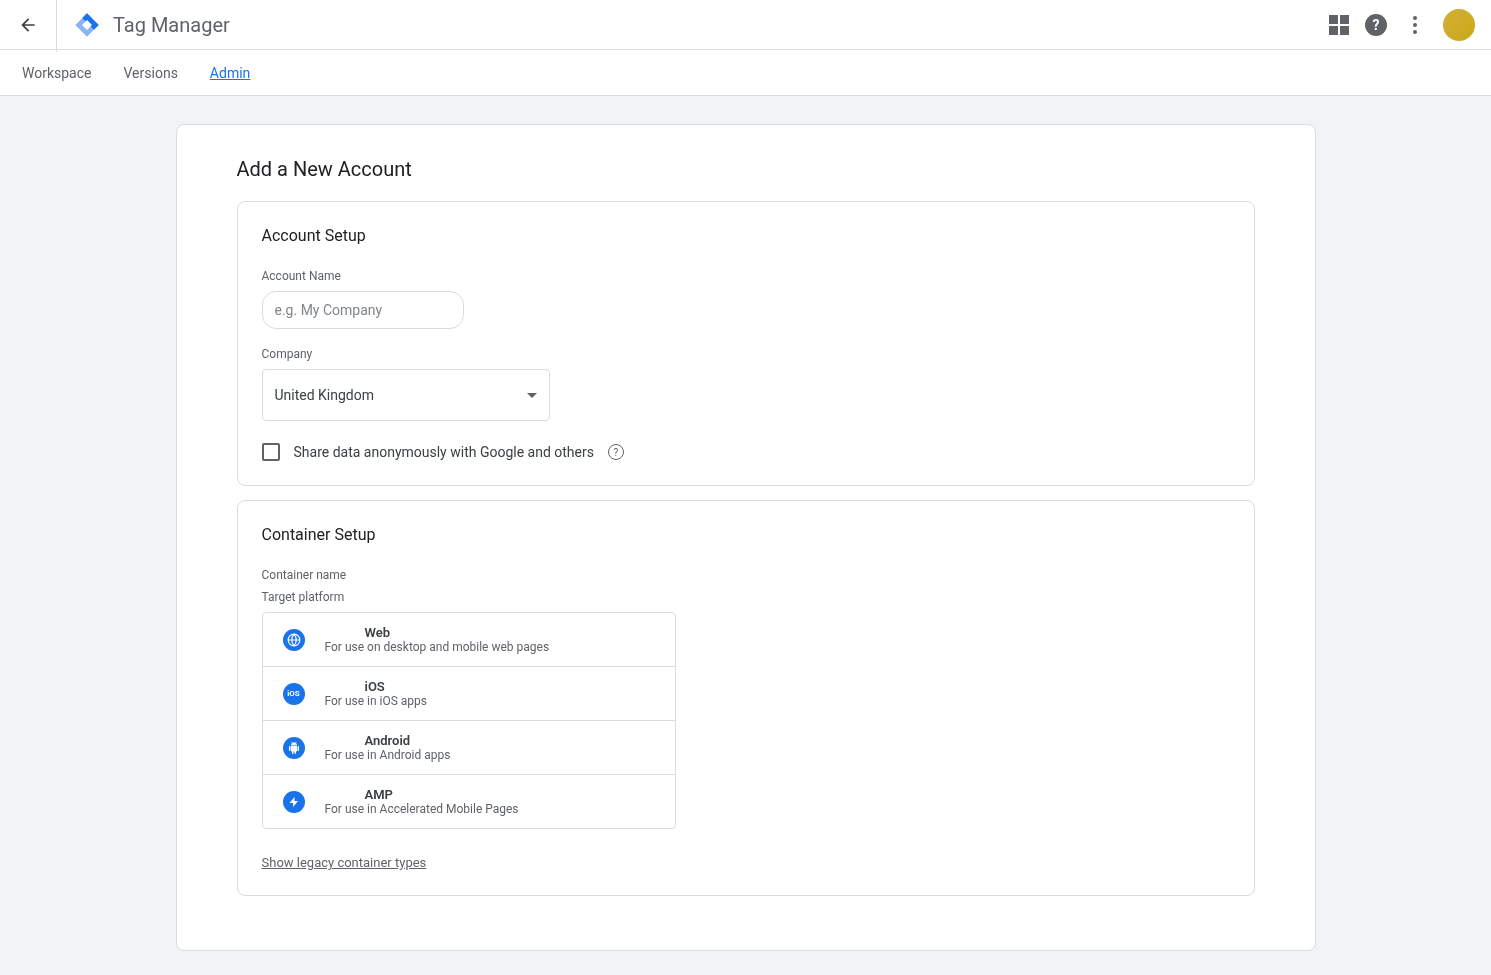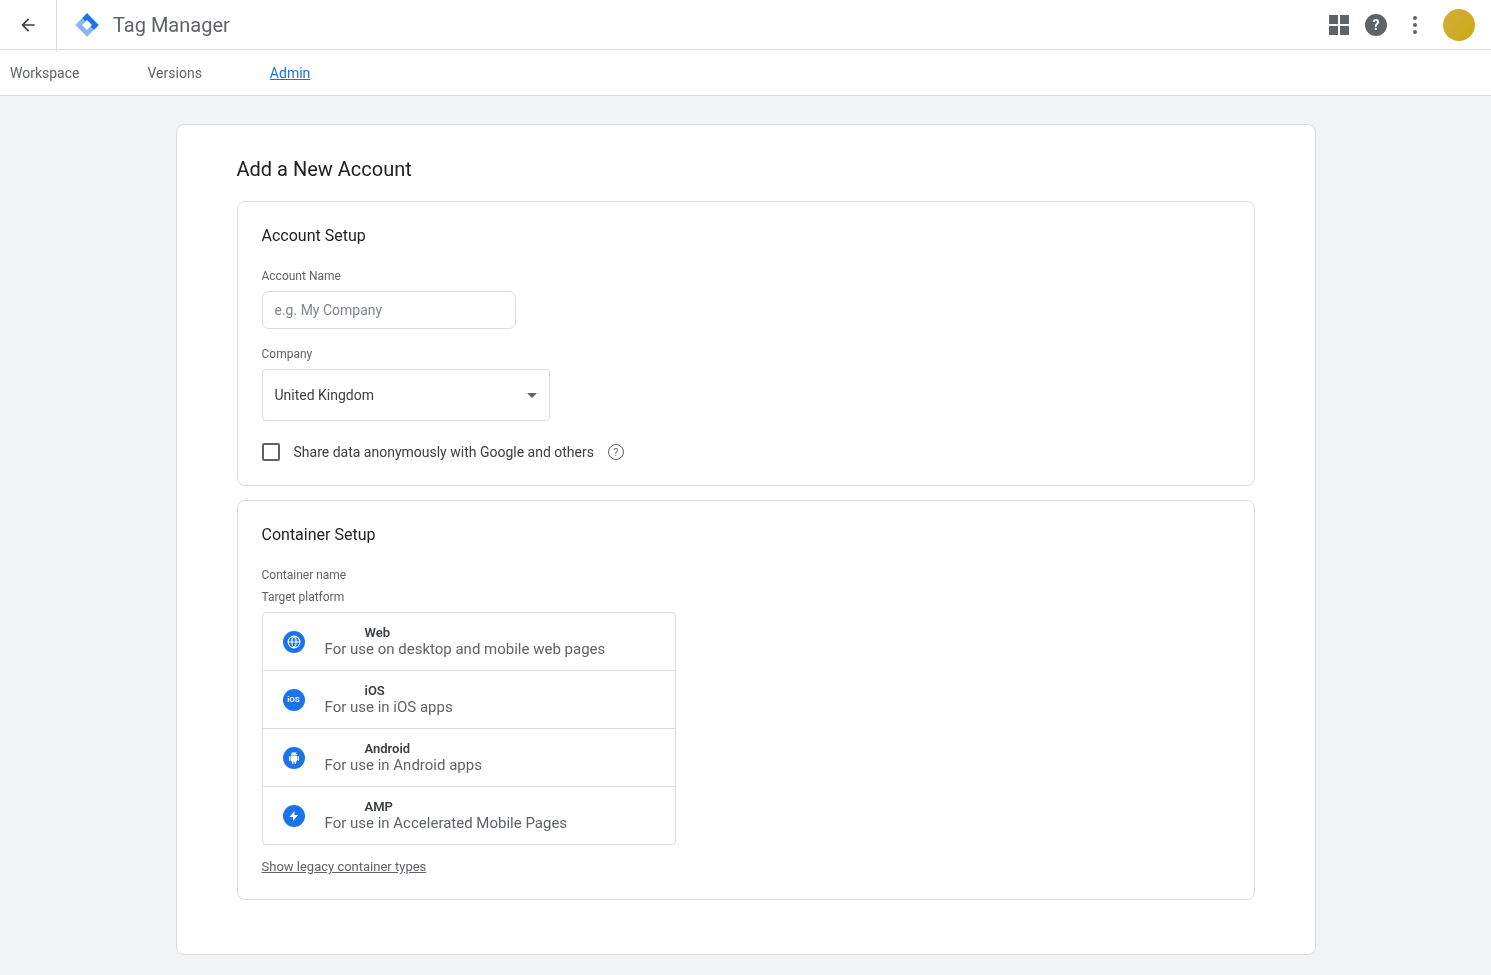--- a/index.html
+++ b/index.html
@@ -100,25 +100,24 @@
       width: 32px;
       height: 32px;
       border-radius: 50%;
       background: linear-gradient(135deg, #d4af37 0%, #c9a917 100%);
       cursor: pointer;
     }
     .sub-nav {
       height: 46px;
       display: flex;
       align-items: center;
-      padding: 0 10px;
+      padding: 0 22px;
       border-bottom: 1px solid #dadce0;
       background: #fff;
       box-shadow: 0 1px 2px rgba(0,0,0,0.05);
-      gap: 36px;
     }
     .nav-tab {
       font-size: 14px;
       color: #5f6368;
       margin-right: 32px;
       cursor: pointer;
       height: 46px;
       display: flex;
       align-items: center;
     }
@@ -157,24 +156,24 @@
       margin-bottom: 24px;
       font-weight: 400;
     }
     .field-label {
       font-size: 12px;
       color: #5f6368;
       margin-bottom: 8px;
       display: block;
     }
     .text-input {
-      width: 254px;
+      width: 202px;
       height: 38px;
       border: 1px solid #dadce0;
-      border-radius: 7px;
+      border-radius: 14px;
       padding: 0 12px;
       font-size: 14px;
       color: #3c4043;
       margin-bottom: 18px;
     }
     .text-input::placeholder {
       color: #80868b;
     }
     .select-box {
       width: 288px;
@@ -255,29 +254,29 @@
       display: flex;
       flex-direction: column;
     }
     .platform-name {
       font-size: 13px;
       font-weight: 600;
       color: #3c4043;
       margin-left: 40px;
     }
     .platform-desc {
-      font-size: 15px;
+      font-size: 12px;
       color: #5f6368;
     }
     .legacy-link {
       font-size: 13px;
       color: #5f6368;
       text-decoration: underline;
       cursor: pointer;
-      margin-top: 14px;
+      margin-top: 26px;
       display: inline-block;
     }
   </style>
 </head>
 <body>
 
 <div class="top-header">
   <div class="back-arrow">
     <svg width="20" height="20" viewBox="0 0 24 24">
         <path fill="#3c4043" d="M20 11H7.83l5.59-5.59L12 4l-8 8 8 8 1.41-1.41L7.83 13H20v-2z"></path>

